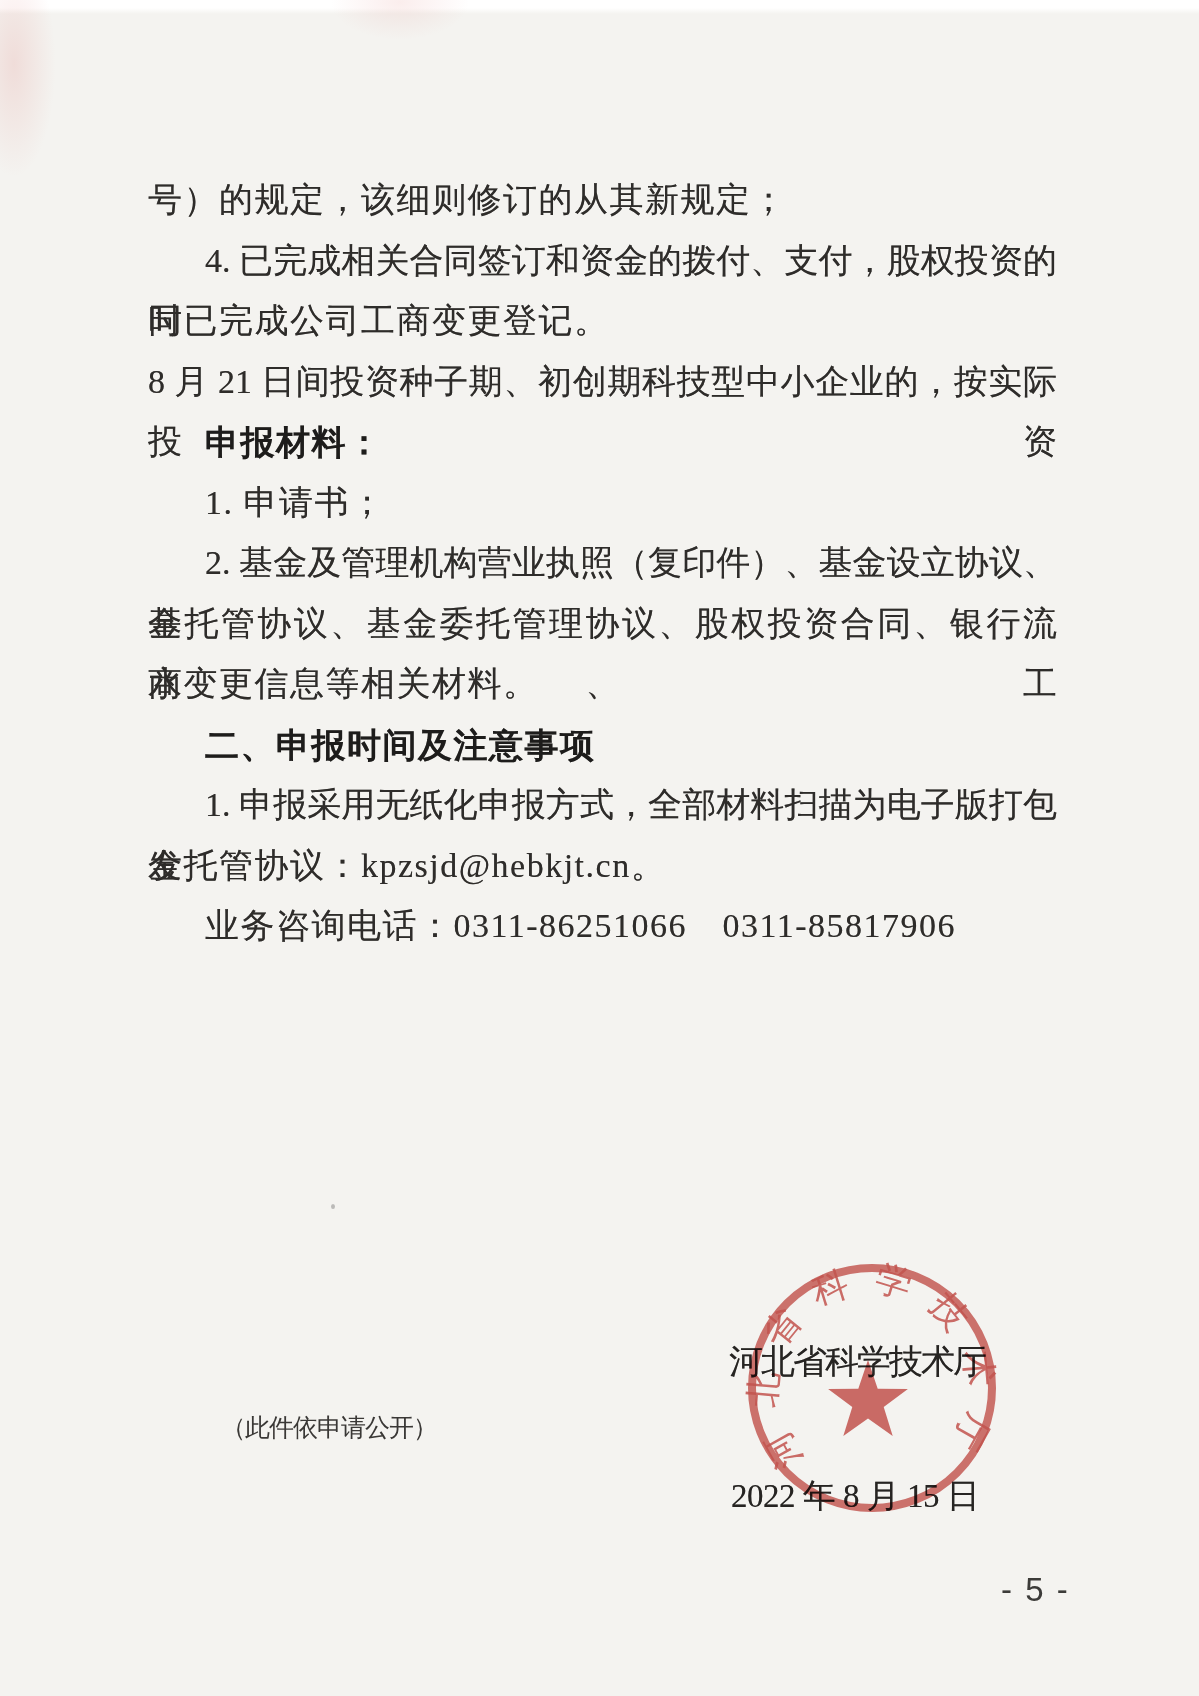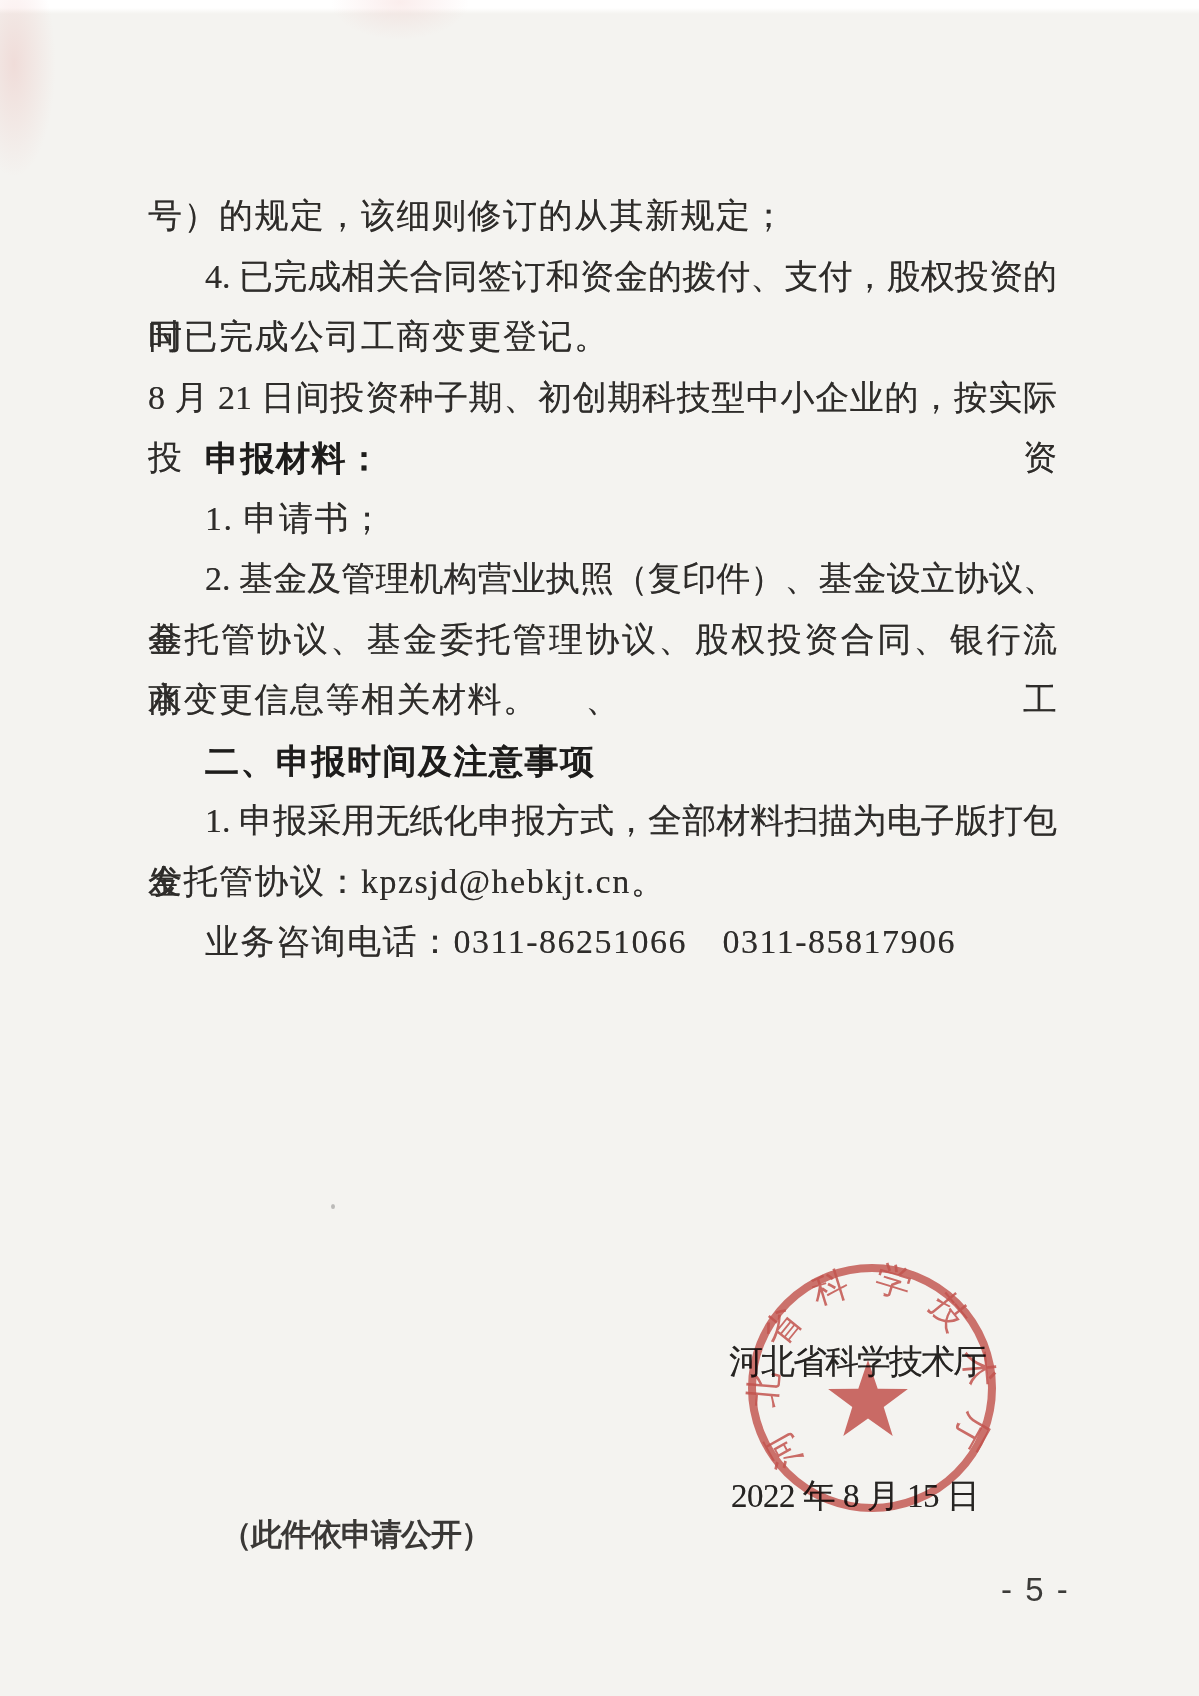--- a/index.html
+++ b/index.html
@@ -14,21 +14,21 @@
   
   .smudge{position:absolute;pointer-events:none;}
   .sm1{left:-14px;top:-12px;width:70px;height:190px;
        background:radial-gradient(ellipse at 40% 40%,rgba(222,130,125,.20),rgba(222,130,125,0) 70%);}
   .sm2{left:330px;top:-14px;width:140px;height:54px;
        background:radial-gradient(ellipse at 50% 30%,rgba(222,130,125,.14),rgba(222,130,125,0) 70%);}
   .speck{position:absolute;left:331px;top:1204px;width:4px;height:5px;border-radius:50%;
        background:rgba(80,80,80,.35);}
   
   .lines{
-    position:absolute;left:148px;top:186px;width:909px;
+    position:absolute;left:148px;top:170px;width:909px;
     font-size:34px;
   }
   .ln{
     height:60.5px;line-height:60.5px;white-space:nowrap;
     letter-spacing:1.5px;
     text-shadow:0 0 .6px rgba(46,44,42,.55);
   }
   .ln.j{ 
     white-space:normal;letter-spacing:normal;
     text-align:justify;text-align-last:justify;
@@ -43,24 +43,23 @@
     position:absolute;left:729px;top:1341px;width:260px;height:42px;
     font-size:34px;line-height:42px;letter-spacing:-2px;white-space:nowrap;
     color:#262422;z-index:2;text-shadow:0 0 .6px rgba(40,38,36,.5);
   }
   .idate{
     position:absolute;left:731px;top:1476px;width:260px;height:40px;
     font-size:33px;line-height:40px;letter-spacing:-.5px;white-space:nowrap;
     color:#262422;z-index:2;text-shadow:0 0 .6px rgba(40,38,36,.5);
   }
   .note{
-    position:absolute;left:221px;top:1515px;width:320px;height:40px;
-    font-size:31px;line-height:40px;letter-spacing:-1px;white-space:nowrap;
+    position:absolute;left:221px;top:1408px;width:320px;height:40px;
+    font-size:25px;line-height:40px;letter-spacing:-1px;white-space:nowrap;
     color:#3a3836;
-    font-weight:bold;
   }
   .pageno{
     position:absolute;left:1001px;top:1572px;width:90px;height:36px;
     font-size:33px;line-height:36px;letter-spacing:2px;white-space:nowrap;
     color:#3c3b39;font-family:"Liberation Sans", sans-serif;
   }
   
   .seal{
     position:absolute;left:745px;top:1261px;width:256px;height:256px;
     z-index:3;mix-blend-mode:multiply;opacity:.9;

